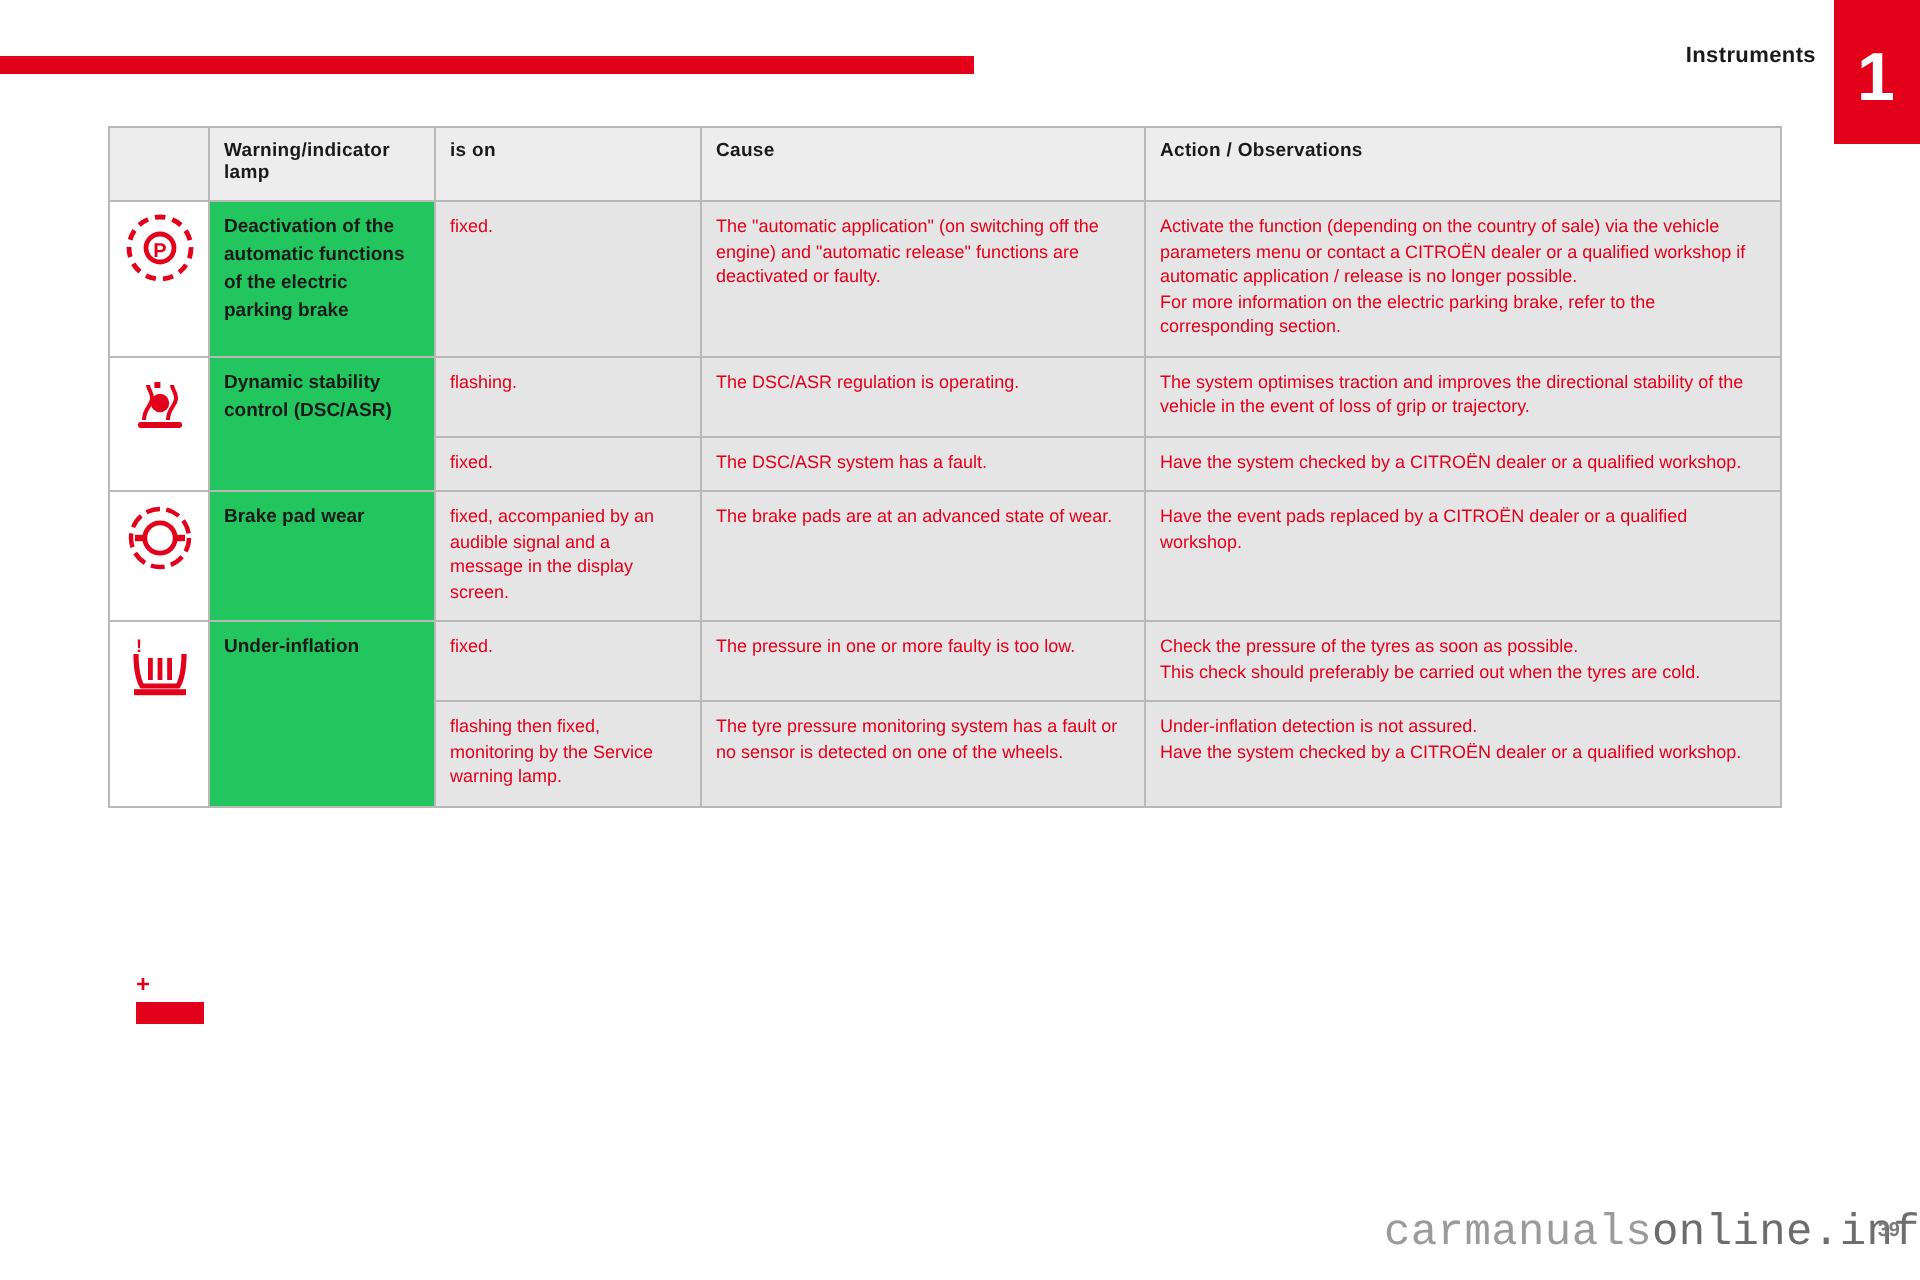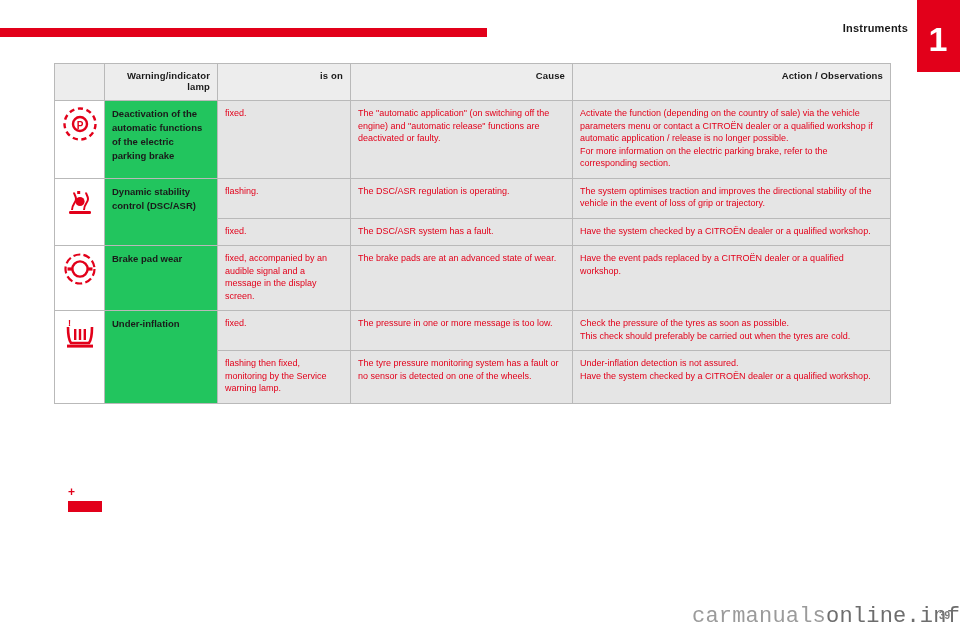--- a/index.html
+++ b/index.html
@@ -61,21 +61,21 @@
   table.spec td, table.spec th {
     border: 1px solid #b9b9b9;
     vertical-align: top;
     padding: 6px 7px 8px 7px;
   }
   thead th {
     background: #ededed;
     font-size: 9.5px;
     font-weight: bold;
     color: #1a1a1a;
-    text-align: right;
+    text-align: left;
     height: 26px;
     padding-top: 8px;
     padding-bottom: 8px;
     letter-spacing: .15px;
   }
   .col-icon   { width: 50px; }
   .col-lamp   { width: 113px; }
   .col-ison   { width: 133px; }
   .col-cause  { width: 222px; }
   .col-action { width: 318px; }
@@ -232,21 +232,21 @@
               <rect x="4" y="27.6" width="26" height="3" fill="#e2001a"></rect>
               <rect x="11" y="12" width="2.4" height="11" fill="#e2001a"></rect>
               <rect x="15.8" y="12" width="2.4" height="11" fill="#e2001a"></rect>
               <rect x="20.6" y="12" width="2.4" height="11" fill="#e2001a"></rect>
               <text x="6.5" y="9" text-anchor="middle" font-family="Liberation Sans, sans-serif" font-size="9" font-weight="bold" fill="#e2001a">!</text>
             </svg>
           </span>
         </td>
         <td class="lamp-cell" rowspan="2">Under-inflation</td>
         <td class="body-cell">fixed.</td>
-        <td class="body-cell">The pressure in one or more message is too low.</td>
+        <td class="body-cell">The pressure in one or more faulty is too low.</td>
         <td class="body-cell" style="white-space:pre-line">Check the pressure of the tyres as soon as possible.
 This check should preferably be carried out when the tyres are cold.</td>
       </tr>
 
       <tr>
         <td class="body-cell">flashing then fixed, monitoring by the Service warning lamp.</td>
         <td class="body-cell">The tyre pressure monitoring system has a fault or no sensor is detected on one of the wheels.</td>
         <td class="body-cell" style="white-space:pre-line">Under-inflation detection is not assured.
 Have the system checked by a CITROËN dealer or a qualified workshop.</td>
       </tr>

